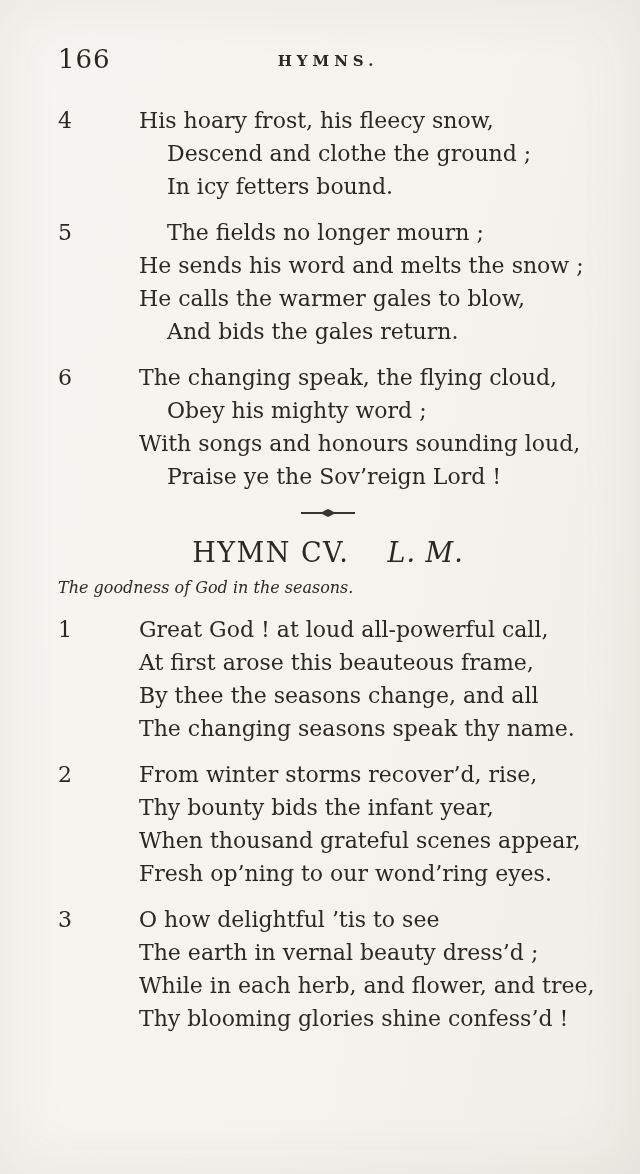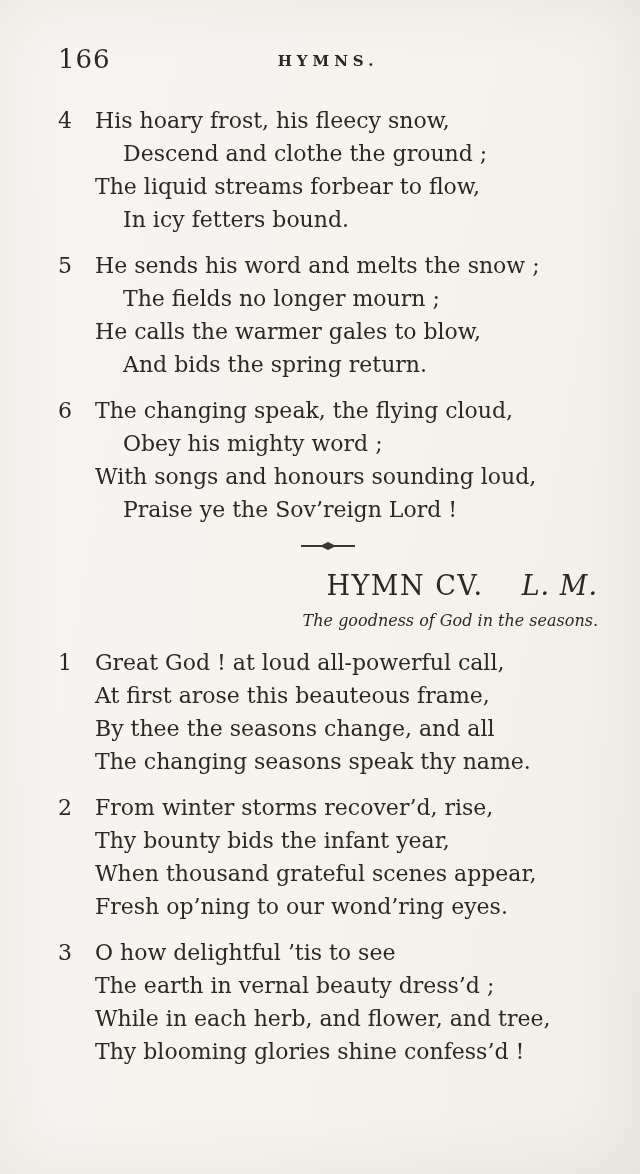--- a/index.html
+++ b/index.html
@@ -53,20 +53,21 @@
     margin-bottom: 13px;
   }
   .verse-number {
     flex: none;
     width: 37px;
     font-size: 22px;
     line-height: 33px;
   }
   .verse-lines {
     flex: 1;
+    margin-left: 44px;
   }
   .verse-line {
     font-size: 22px;
     line-height: 33px;
     white-space: nowrap;
   }
   .verse-line.indent {
     padding-left: 28px;
   }
 
@@ -87,34 +88,34 @@
     width: 16px;
     height: 8px;
     margin: 0 -3px;
     background: #38342e;
     clip-path: polygon(50% 0, 100% 50%, 50% 100%, 0 50%);
   }
 
   
   .hymn-heading {
     display: flex;
-    justify-content: flex-end;
+    justify-content: center;
     align-items: baseline;
     gap: 38px;
     margin: 0 0 10px;
     font-size: 27px;
     font-weight: normal;
     letter-spacing: 1.5px;
   }
   .hymn-meter {
     font-style: italic;
     letter-spacing: 1px;
   }
   .hymn-subtitle {
-    text-align: right;
+    text-align: left;
     font-style: italic;
     font-size: 16px;
     margin: 0 0 16px;
   }
 </style>
 </head>
 <body>
 
 <div class="page">
 
@@ -123,32 +124,31 @@
     <span class="running-head">HYMNS.</span>
   </header>
 
   <section class="verses">
 
     <div class="verse">
       <span class="verse-number">4</span>
       <div class="verse-lines">
         <div class="verse-line">His hoary frost, his fleecy snow,</div>
         <div class="verse-line indent">Descend and clothe the ground ;</div>
-        <div class="verse-line">The liquid streams forbear to flow,</div>
         <div class="verse-line indent">In icy fetters bound.</div>
       </div>
     </div>
 
     <div class="verse">
       <span class="verse-number">5</span>
       <div class="verse-lines">
+        <div class="verse-line indent">The fields no longer mourn ;</div>
         <div class="verse-line">He sends his word and melts the snow ;</div>
-        <div class="verse-line indent">The fields no longer mourn ;</div>
         <div class="verse-line">He calls the warmer gales to blow,</div>
-        <div class="verse-line indent">And bids the spring return.</div>
+        <div class="verse-line indent">And bids the gales return.</div>
       </div>
     </div>
 
     <div class="verse">
       <span class="verse-number">6</span>
       <div class="verse-lines">
         <div class="verse-line">The changing speak, the flying cloud,</div>
         <div class="verse-line indent">Obey his mighty word ;</div>
         <div class="verse-line">With songs and honours sounding loud,</div>
         <div class="verse-line indent">Praise ye the Sov’reign Lord !</div>

